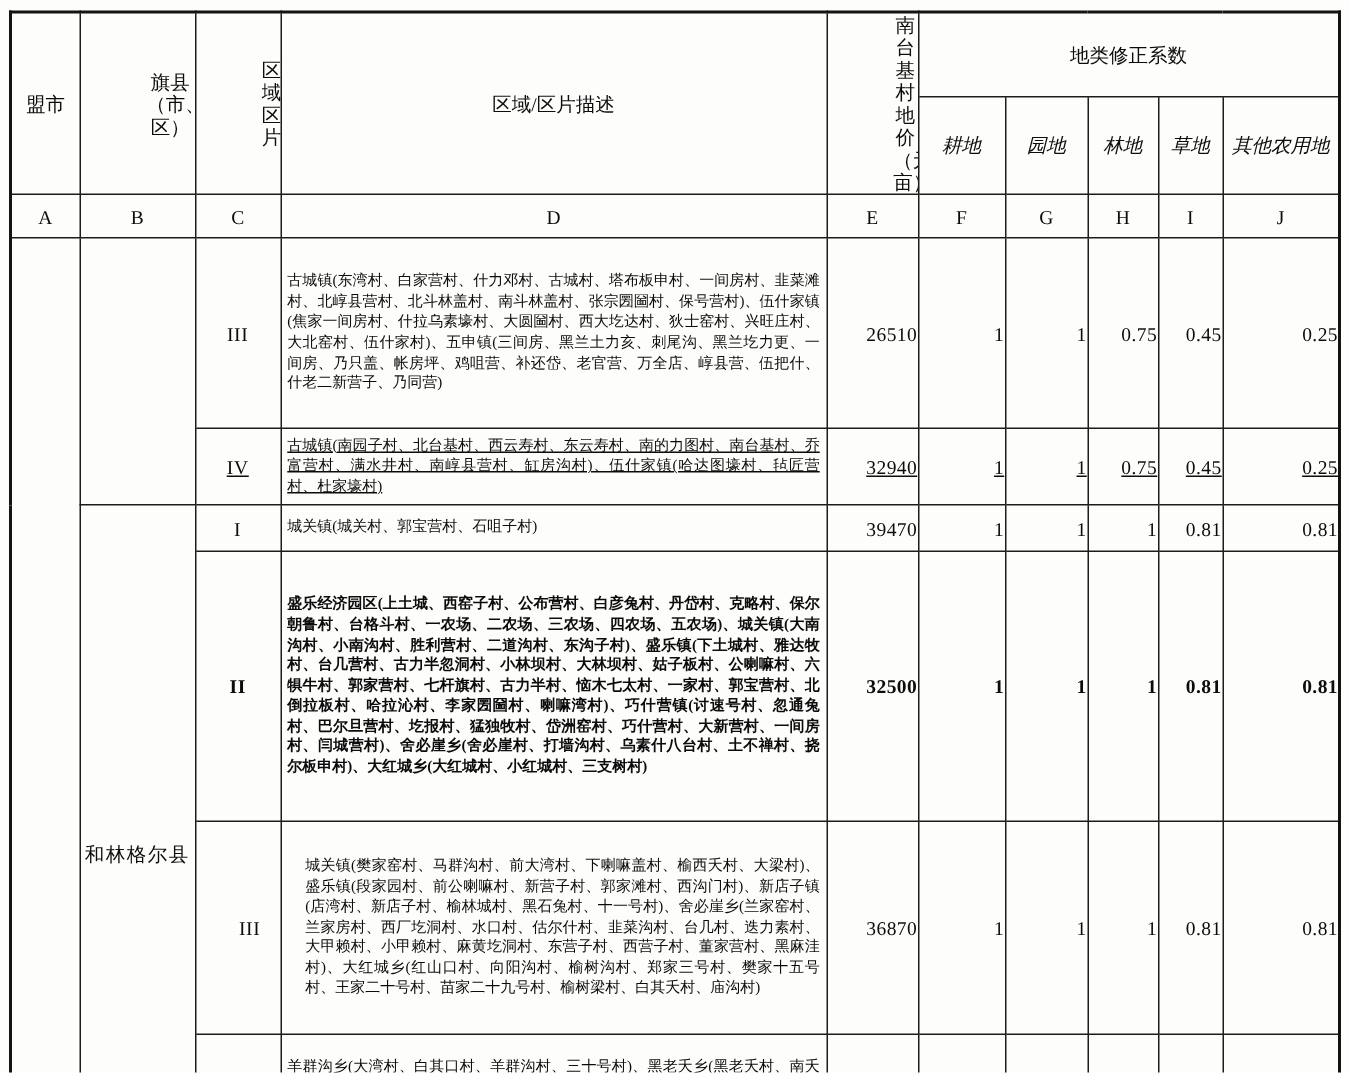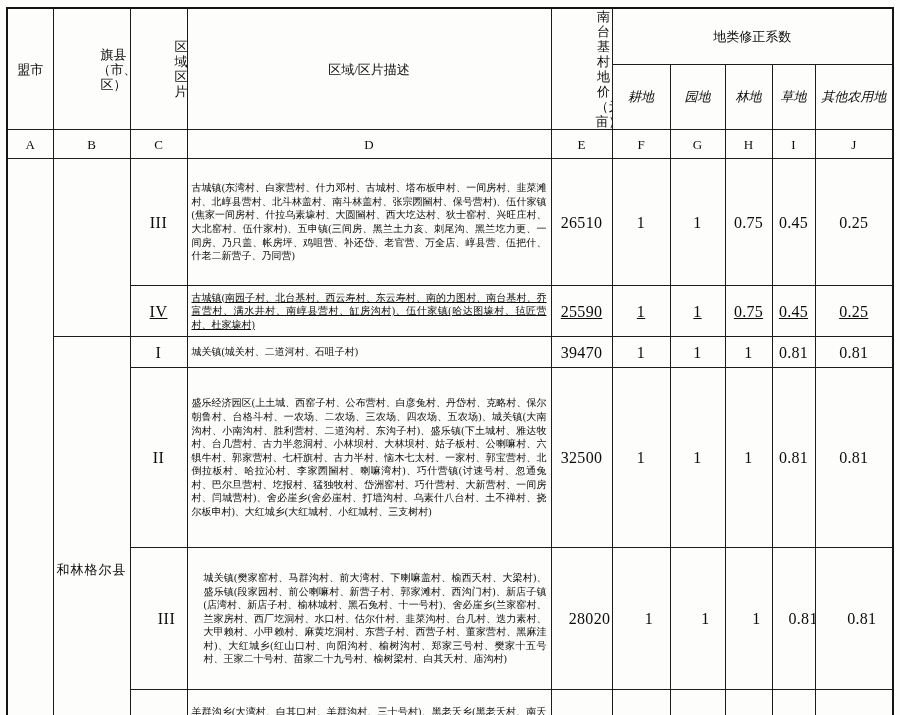--- a/index.html
+++ b/index.html
@@ -28,30 +28,30 @@
   }
   td.desc{
     text-align:justify;
     text-align-last:left;
     word-break:break-all;
     padding:3px 4px;
     font-size:10px;
     line-height:13.6px;
   }
   td.letter{font-size:13px;}
-  td.num{font-size:16px;letter-spacing:0.3px;}
-  td.zone{font-size:16px;letter-spacing:0.5px;}
+  td.num{font-size:13px;letter-spacing:0.3px;text-align:right;}
+  td.zone{font-size:13px;letter-spacing:0.5px;}
   .hline{display:block;line-height:15px;margin-left:44px;}
   tr.h1 td{height:27px;}
   tr.h2 td{height:32px;font-style:italic;}
   tr.letters td{height:28px;}
   tr.r1 td{height:120px;}
   tr.r2 td{height:44px;text-decoration:underline;}
   tr.r3 td{height:24px;}
-  tr.r4 td{height:173px;}
+  tr.r4 td{height:173px;font-weight:bold;}
   tr.r5 td{height:135px;padding-left:16px;}
   tr.r6 td{height:106px;}
   td.county{font-size:13px;letter-spacing:1px;}
 </style>
 </head>
 <body>
 
 <table class="land-table">
   <colgroup>
     <col style="width:46px">
@@ -116,32 +116,32 @@
     <td class="num">1</td>
     <td class="num">1</td>
     <td class="num">0.75</td>
     <td class="num">0.45</td>
     <td class="num">0.25</td>
   </tr>
 
   <tr class="r2">
     <td class="zone">IV</td>
     <td class="desc">古城镇(南园子村、北台基村、西云寿村、东云寿村、南的力图村、南台基村、乔富营村、满水井村、南崞县营村、缸房沟村)、伍什家镇(哈达图壕村、毡匠营村、杜家壕村)</td>
-    <td class="num">25590</td>
+    <td class="num">32940</td>
     <td class="num">1</td>
     <td class="num">1</td>
     <td class="num">0.75</td>
     <td class="num">0.45</td>
     <td class="num">0.25</td>
   </tr>
 
   <tr class="r3">
     <td rowspan="4" class="county">和林格尔县</td>
     <td class="zone">I</td>
-    <td class="desc">城关镇(城关村、二道河村、石咀子村)</td>
+    <td class="desc">城关镇(城关村、郭宝营村、石咀子村)</td>
     <td class="num">39470</td>
     <td class="num">1</td>
     <td class="num">1</td>
     <td class="num">1</td>
     <td class="num">0.81</td>
     <td class="num">0.81</td>
   </tr>
 
   <tr class="r4">
     <td class="zone">II</td>
@@ -150,21 +150,21 @@
     <td class="num">1</td>
     <td class="num">1</td>
     <td class="num">1</td>
     <td class="num">0.81</td>
     <td class="num">0.81</td>
   </tr>
 
   <tr class="r5">
     <td class="zone">III</td>
     <td class="desc">城关镇(樊家窑村、马群沟村、前大湾村、下喇嘛盖村、榆西夭村、大梁村)、盛乐镇(段家园村、前公喇嘛村、新营子村、郭家滩村、西沟门村)、新店子镇(店湾村、新店子村、榆林城村、黑石兔村、十一号村)、舍必崖乡(兰家窑村、兰家房村、西厂圪洞村、水口村、估尔什村、韭菜沟村、台几村、迭力素村、大甲赖村、小甲赖村、麻黄圪洞村、东营子村、西营子村、董家营村、黑麻洼村)、大红城乡(红山口村、向阳沟村、榆树沟村、郑家三号村、樊家十五号村、王家二十号村、苗家二十九号村、榆树梁村、白其夭村、庙沟村)</td>
-    <td class="num">28020</td>
+    <td class="num">36870</td>
     <td class="num">1</td>
     <td class="num">1</td>
     <td class="num">1</td>
     <td class="num">0.81</td>
     <td class="num">0.81</td>
   </tr>
 
   <tr class="r6">
     <td class="zone">IV</td>
     <td class="desc">羊群沟乡(大湾村、白其口村、羊群沟村、三十号村)、黑老夭乡(黑老夭村、南夭子村、窝铺村、水磨村)、城关镇(陶家夭村、郭家夭村、保汉沟村、武松村、九龙湾村、新营子村、哈达合少村、善友喇嘛村、羊群沟村)、盛乐镇(灯笼素村)、新店子镇(胶泥湾村、西沟子村、草夭子村、上恼亥村、浮石山村)、舍必崖乡(柴六营村、同昌营村、栽生沟村、丈房沟村)、大红城乡(小缸房村、张家四十一号村、新红村、骆驼沟村、水泉村、三道营村、马家夭村)</td>

